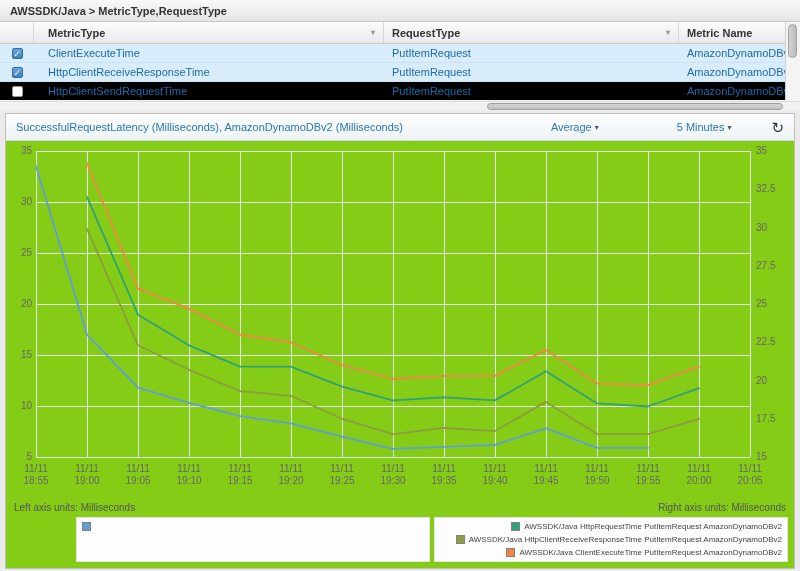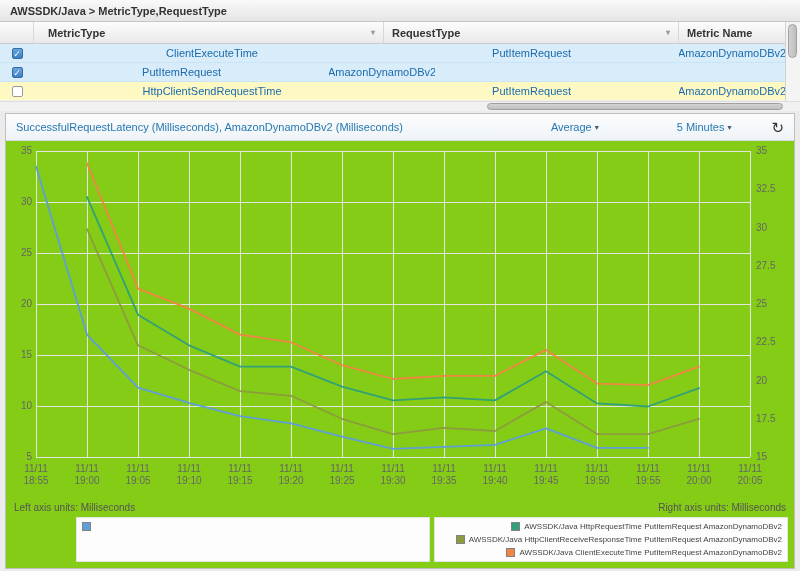--- a/index.html
+++ b/index.html
@@ -24,24 +24,24 @@
     padding-right:15px;
   }
   .th{display:flex;align-items:center;padding:0 8px;border-right:1px solid #d8d8d8;box-sizing:border-box;}
   .th-check{width:34px;justify-content:center;}
   .th-metrictype{flex:1;padding-left:14px;}
   .th-requesttype{width:295px;gap:8px;}
   .th-name{width:106px;border-right:none;}
   .sort{margin-left:auto;color:#999;font-size:8px;}
   .trow{
     display:flex;height:19px;align-items:center;font-size:11px;
-    border-bottom:1px solid #f0f0f0;background:#fef9c3;padding-right:15px;box-sizing:border-box;
+    border-bottom:1px solid #f0f0f0;background:#000000;padding-right:15px;box-sizing:border-box;
   }
   .trow.sel{background:#d9ecf9;border-bottom-color:#c9e4f5;}
-  .td{padding:0 8px;display:flex;align-items:center;box-sizing:border-box;overflow:hidden;justify-content:center;}
+  .td{padding:0 8px;display:flex;align-items:center;box-sizing:border-box;overflow:hidden;}
   .td-check{width:34px;justify-content:center;}
   .td-metrictype{flex:1;padding-left:14px;}
   .td-requesttype{width:295px;}
   .td-name{width:106px;}
   .link{color:#1a6bad;cursor:pointer;white-space:nowrap;}
   .cb{
     width:11px;height:11px;border:1px solid #9a9a9a;border-radius:2px;background:#fff;
     font-size:9px;line-height:10px;text-align:center;color:#fff;box-sizing:border-box;
   }
   .cb.checked{background:linear-gradient(#6aa6dd,#3f7fc1);border-color:#2f6ca8;}
@@ -120,20 +120,23 @@
         <div class="td td-requesttype">
           <span class="link">PutItemRequest</span>
         </div>
         <div class="td td-name">
           <span class="link">AmazonDynamoDBv2</span>
         </div>
       </div>
       <div class="trow sel">
         <div class="td td-check">
           <div class="cb checked">✓</div>
+        </div>
+        <div class="td td-metrictype">
+          <span class="link">HttpClientReceiveResponseTime</span>
         </div>
         <div class="td td-requesttype">
           <span class="link">PutItemRequest</span>
         </div>
         <div class="td td-name">
           <span class="link">AmazonDynamoDBv2</span>
         </div>
       </div>
       <div class="trow">
         <div class="td td-check">

